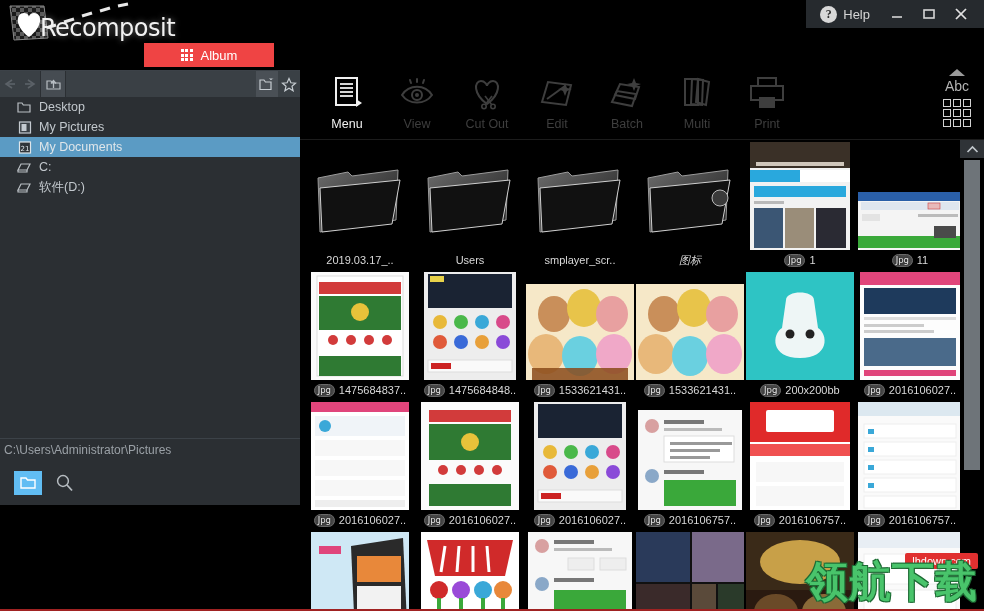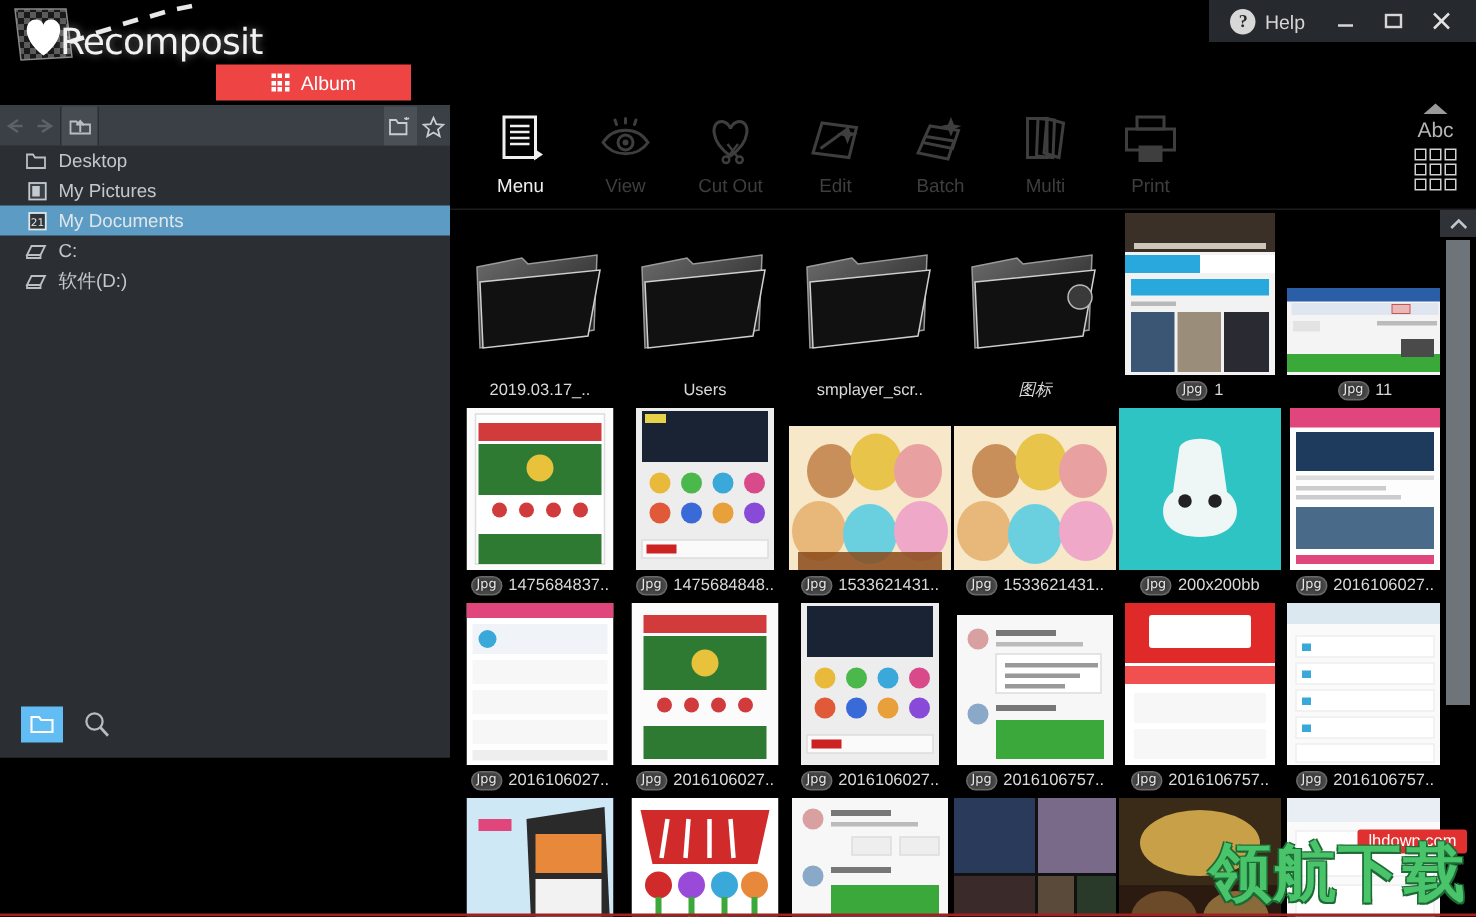--- a/index.html
+++ b/index.html
@@ -349,20 +349,21 @@
         <span class="ic">
           <svg width="16" height="13" viewBox="0 0 16 13">
             <path d="M2 9 L5 3 L14 3 L11 9 Z" fill="none" stroke="#b9bfc4" stroke-width="1.2"></path>
             <path d="M2 9 L2 11 L11 11 L11 9" fill="none" stroke="#b9bfc4" stroke-width="1.2"></path>
           </svg>
         </span>
         <span>软件(D:)</span>
       </div>
     </div>
 
+    <div class="pathbar">C:\Users\Administrator\Pictures</div>
 
     <div class="bottombar">
       <div class="folder-sq">
         <svg width="17" height="14" viewBox="0 0 17 14">
           <path d="M1 12 L1 2 L6 2 L7.5 4 L15 4 L15 12 Z" fill="none" stroke="#ffffff" stroke-width="1.4"></path>
         </svg>
       </div>
       <div class="search-ic">
         <svg width="19" height="19" viewBox="0 0 19 19">
           <circle cx="8" cy="8" r="5.4" fill="none" stroke="currentColor" stroke-width="1.5"></circle>

